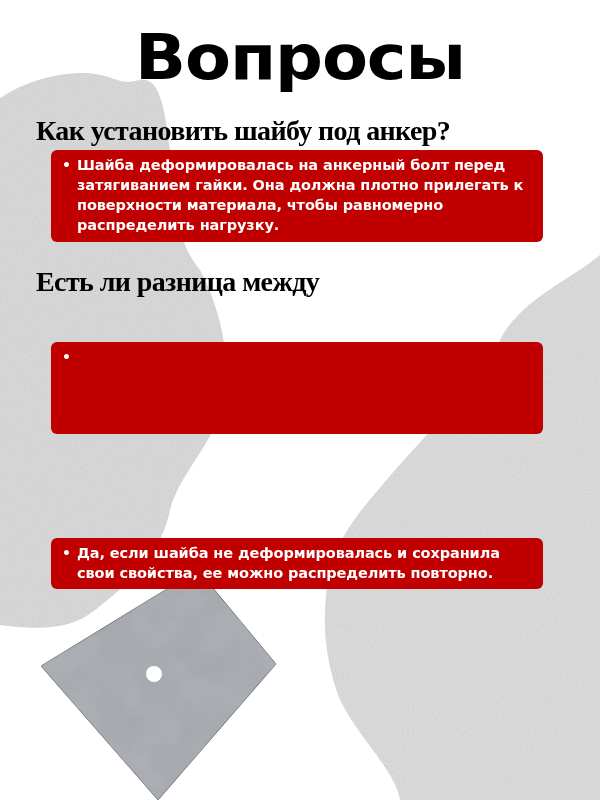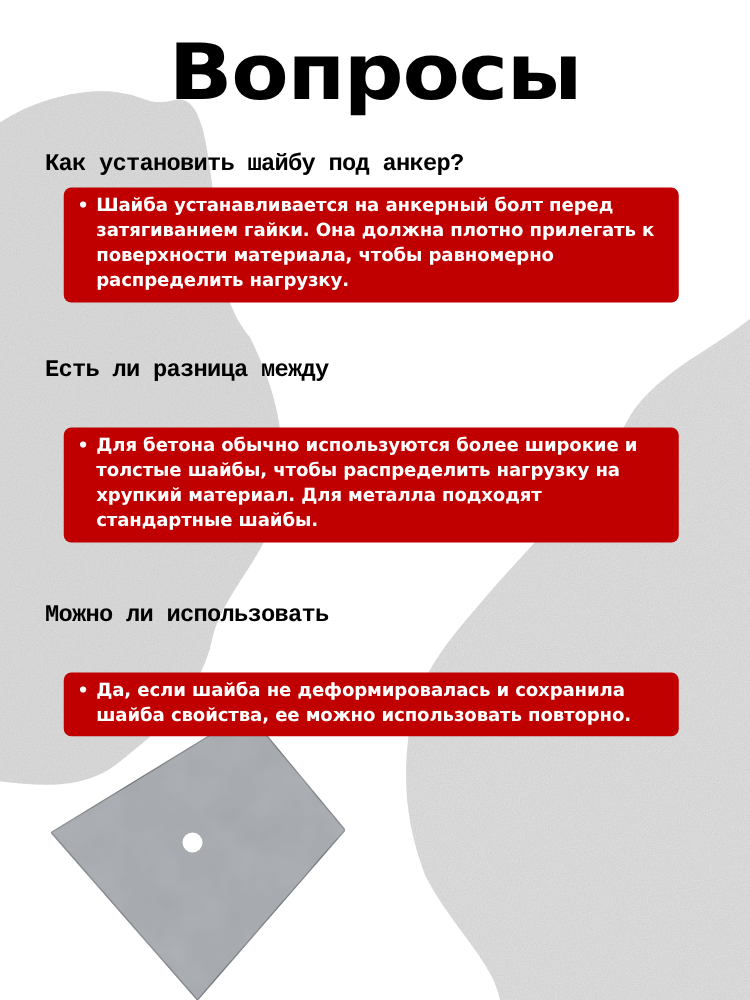--- a/index.html
+++ b/index.html
@@ -10,22 +10,22 @@
     }
     .bg-layer { position: absolute; left: 0; top: 0; width: 600px; height: 800px; }
     .title {
       position: absolute; left: 0; top: 22px; width: 600px; text-align: center;
       font-family: "DejaVu Sans", sans-serif; font-weight: bold;
       font-size: 62px; letter-spacing: -1px; color: #000; line-height: 72px;
       transform: scaleX(1.08);
     }
     .question {
       position: absolute; left: 36px; color: #000;
-      font-family: Liberation Mono, monospace; font-weight: bold;
-      font-size: 19px; line-height: 30px; letter-spacing: -0.6px;
+      font-family: Liberation Serif, serif; font-weight: bold;
+      font-size: 28px; line-height: 30px; letter-spacing: -0.6px;
       white-space: nowrap;
     }
     .answer {
       position: absolute; left: 51px; width: 492px; box-sizing: border-box;
       background: #c00000; border-radius: 6px; color: #fff;
       font-family: "DejaVu Sans", sans-serif; font-weight: bold;
       font-size: 14.5px; line-height: 20px; letter-spacing: -0.1px;
       padding: 5px 12px 6px 26px;
     }
     .answer .bullet {
@@ -71,30 +71,28 @@
   </g>
 </svg>
 
 <div class="title">Вопросы</div>
 
 <div class="question" style="top:116px;">
   <div>Как установить шайбу под анкер?</div>
 </div>
 <div class="answer" style="top:150px; height:92px;">
   <span class="bullet">•</span>
-  <span>Шайба устанавливается на анкерный болт перед затягиванием гайки. Она должна плотно прилегать к поверхности материала, чтобы равномерно распределить нагрузку.</span>
+  <span>Шайба деформировалась на анкерный болт перед затягиванием гайки. Она должна плотно прилегать к поверхности материала, чтобы равномерно распределить нагрузку.</span>
 </div>
 
-<div class="question" style="top:281px;">
+<div class="question" style="top:267px;">
   <div>Есть ли разница между</div>
 </div>
 <div class="answer" style="top:342px; height:92px;">
   <span class="bullet">•</span>
-  <span>Для бетона обычно используются более широкие и толстые шайбы, чтобы распределить нагрузку на хрупкий материал. Для металла подходят стандартные шайбы.</span>
 </div>
 
 <div class="question" style="top:477px;">
-  <div>Можно ли использовать</div>
 </div>
 <div class="answer" style="top:538px; height:51px;">
   <span class="bullet">•</span>
-  <span>Да, если шайба не деформировалась и сохранила шайба свойства, ее можно использовать повторно.</span>
+  <span>Да, если шайба не деформировалась и сохранила свои свойства, ее можно распределить повторно.</span>
 </div>
 
 </body></html>

